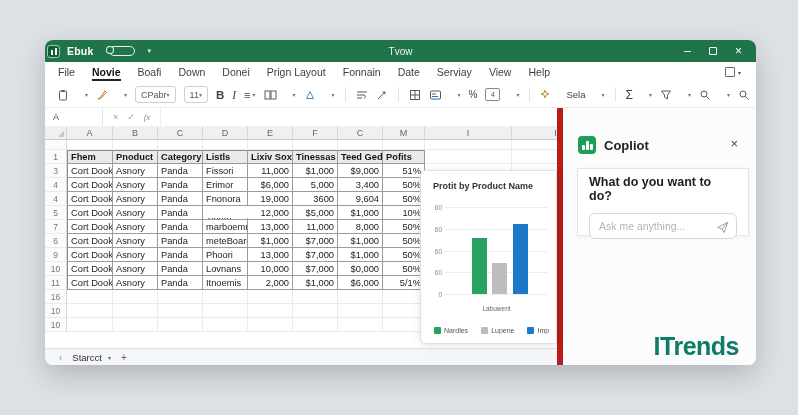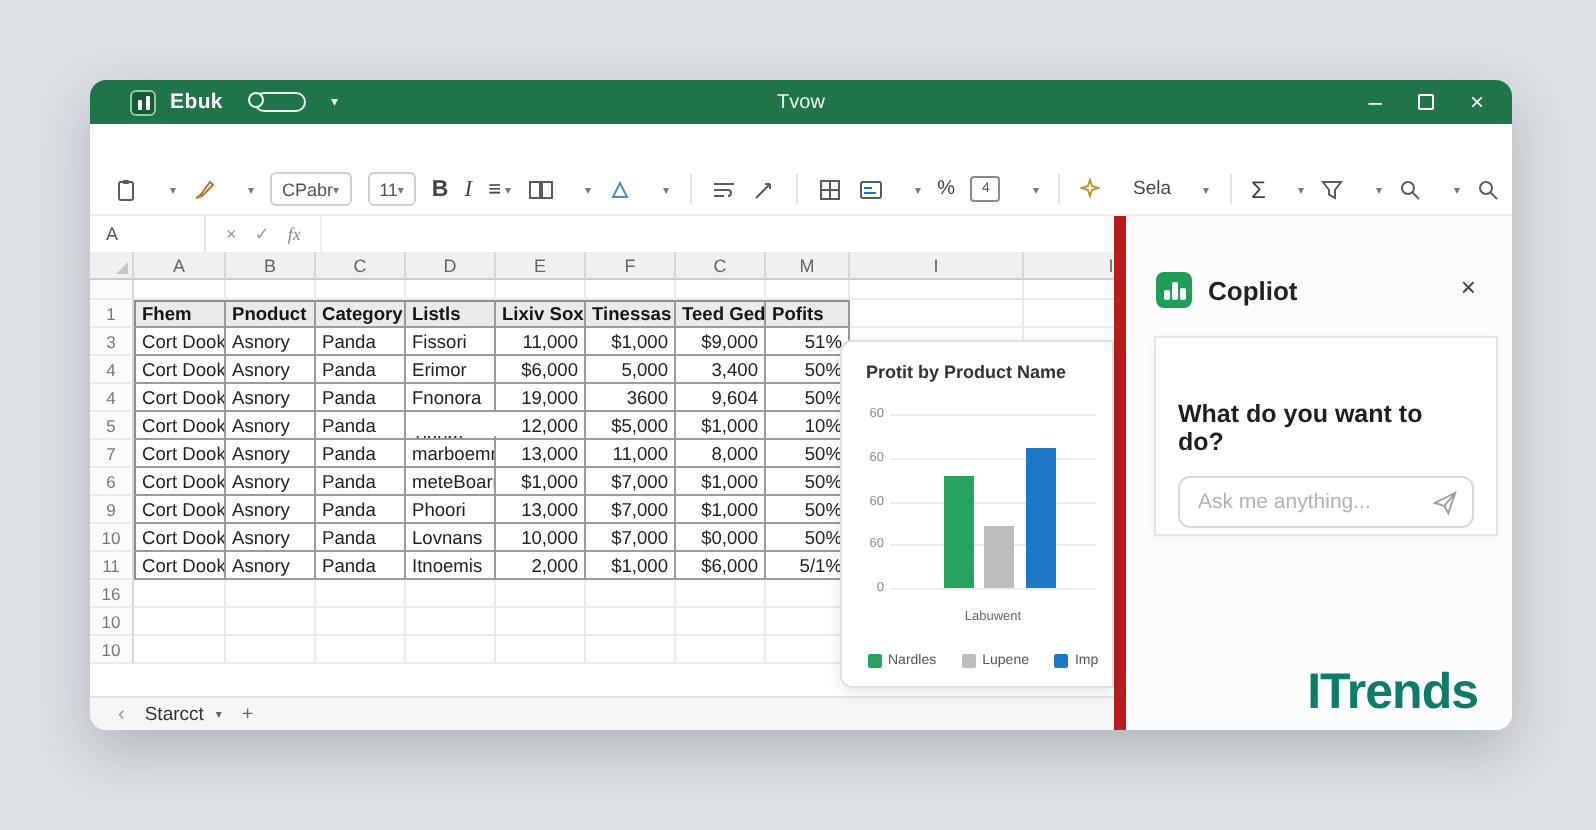--- a/index.html
+++ b/index.html
@@ -1,21 +1,21 @@
 <!DOCTYPE html>
 <html><head>
 <meta charset="utf-8">
 <style>
   html,body{margin:0;padding:0;}
   .page{position:relative;width:798px;height:415px;background:#dde1e6;font-family:"Liberation Sans",sans-serif;overflow:hidden;}
   .window{position:absolute;left:45px;top:40px;width:711px;height:325px;background:#fff;border-radius:8px;
           box-shadow:0 10px 28px rgba(0,0,0,.20);overflow:hidden;}
   
   .titlebar{position:absolute;left:0;top:0;width:100%;height:22px;background:#20744a;color:#fff;display:flex;align-items:center;}
-  .tb-left{display:flex;align-items:center;gap:7px;padding-left:20px;}
+  .tb-left{display:flex;align-items:center;gap:7px;padding-left:2px;}
   .xl-icon{width:13px;height:13px;border-radius:3px;background:#145c37;border:1px solid #9cc7ae;position:relative;box-sizing:border-box;}
   .xl-icon i{position:absolute;bottom:2px;width:2px;background:#fff;border-radius:.5px;}
   .xl-icon i:nth-child(1){left:3px;height:5px;}
   .xl-icon i:nth-child(2){left:7px;height:7px;}
   .app-name{font-size:10.5px;font-weight:bold;letter-spacing:.2px;}
   .pill{width:26px;height:10px;border:1.5px solid rgba(255,255,255,.9);border-radius:7px;margin-left:9px;position:relative;box-sizing:border-box;}
   .pill:before{content:"";position:absolute;left:-4px;top:-1px;width:8px;height:8px;border:1.5px solid rgba(255,255,255,.9);border-radius:50%;box-sizing:border-box;background:#20744a;}
   .tb-caret{font-size:7px;margin-left:5px;color:#e8f2ec;}
   .tb-title{position:absolute;left:50%;transform:translateX(-50%);font-size:10px;color:#eef5f0;}
   .tb-controls{position:absolute;right:14px;top:0;height:22px;display:flex;gap:18px;align-items:center;}
@@ -97,22 +97,22 @@
   .copilot{position:absolute;left:512px;top:68px;width:199px;height:257px;background:#fcfcfd;border-left:6px solid #b91c1c;
            box-sizing:border-box;z-index:4;}
   .cp-head{position:absolute;left:15px;top:28px;display:flex;align-items:center;gap:8px;}
   .cp-icon{width:18px;height:18px;border-radius:4px;background:#1f9e5a;position:relative;}
   .cp-icon i{position:absolute;bottom:4px;width:2.5px;background:#fff;border-radius:1px;}
   .cp-icon i:nth-child(1){left:4px;height:5px;}
   .cp-icon i:nth-child(2){left:8px;height:9px;}
   .cp-icon i:nth-child(3){left:12px;height:6px;}
   .cp-title{font-size:13px;font-weight:bold;color:#222;}
   .cp-close{position:absolute;right:18px;top:28px;font-size:13px;color:#444;line-height:16px;}
-  .cp-card{position:absolute;left:14px;top:60px;width:172px;height:100px;background:#fff;border:1px solid #e5e5e5;border-radius:0;
-           box-shadow:0 1px 5px rgba(0,0,0,.05);box-sizing:border-box;padding:31px 11px 0;}
+  .cp-card{position:absolute;left:14px;top:60px;width:172px;height:68px;background:#fff;border:1px solid #e5e5e5;border-radius:0;
+           box-shadow:0 1px 5px rgba(0,0,0,.05);box-sizing:border-box;padding:6px 11px 0;}
   .cp-heading{font-size:12.5px;font-weight:bold;color:#1f1f1f;}
   .cp-inputrow{margin-top:10px;position:relative;}
   .cp-input{width:100%;height:26px;border:1px solid #d8d8d8;border-radius:6px;font-size:10.5px;padding:0 26px 0 9px;
             box-sizing:border-box;color:#333;font-family:"Liberation Sans",sans-serif;background:#fff;outline:none;}
   .cp-input::placeholder{color:#b3b3b3;}
   .cp-send{position:absolute;right:8px;top:7px;}
   .watermark{position:absolute;right:17px;bottom:4px;font-size:25px;font-weight:bold;color:#0f7b69;letter-spacing:-.5px;}
 </style>
 </head>
 <body>
@@ -131,20 +131,39 @@
         <span class="tb-caret">▾</span>
       </div>
       <span class="tb-title">Tvow</span>
       <div class="tb-controls">
         <span class="tb-min">–</span>
         <span class="tb-max"></span>
         <span class="tb-close">×</span>
       </div>
     </div>
 
+    <div class="menubar">
+      <div class="menu-items">
+          <div class="menu-item">File</div>
+          <div class="menu-item active">Novie</div>
+          <div class="menu-item">Boafi</div>
+          <div class="menu-item">Down</div>
+          <div class="menu-item">Donei</div>
+          <div class="menu-item">Prign Layout</div>
+          <div class="menu-item">Fonnain</div>
+          <div class="menu-item">Date</div>
+          <div class="menu-item">Serviay</div>
+          <div class="menu-item">View</div>
+          <div class="menu-item">Help</div>
+        </div>
+      <div class="menu-right">
+        <span class="mr-square"></span>
+        <span class="mr-caret">▾</span>
+      </div>
+    </div>
 
     <div class="toolbarrow">
       <span class="ti">
         <svg width="12" height="12" viewBox="0 0 12 12">
             <rect x="2.5" y="2" width="7" height="9" rx="1" fill="none" stroke="#5b5b5b"></rect>
             <rect x="4.5" y="1" width="3" height="2" rx=".5" fill="#5b5b5b"></rect>
           </svg>
         <span class="car">▾</span>
       </span>
       <span class="ti">

